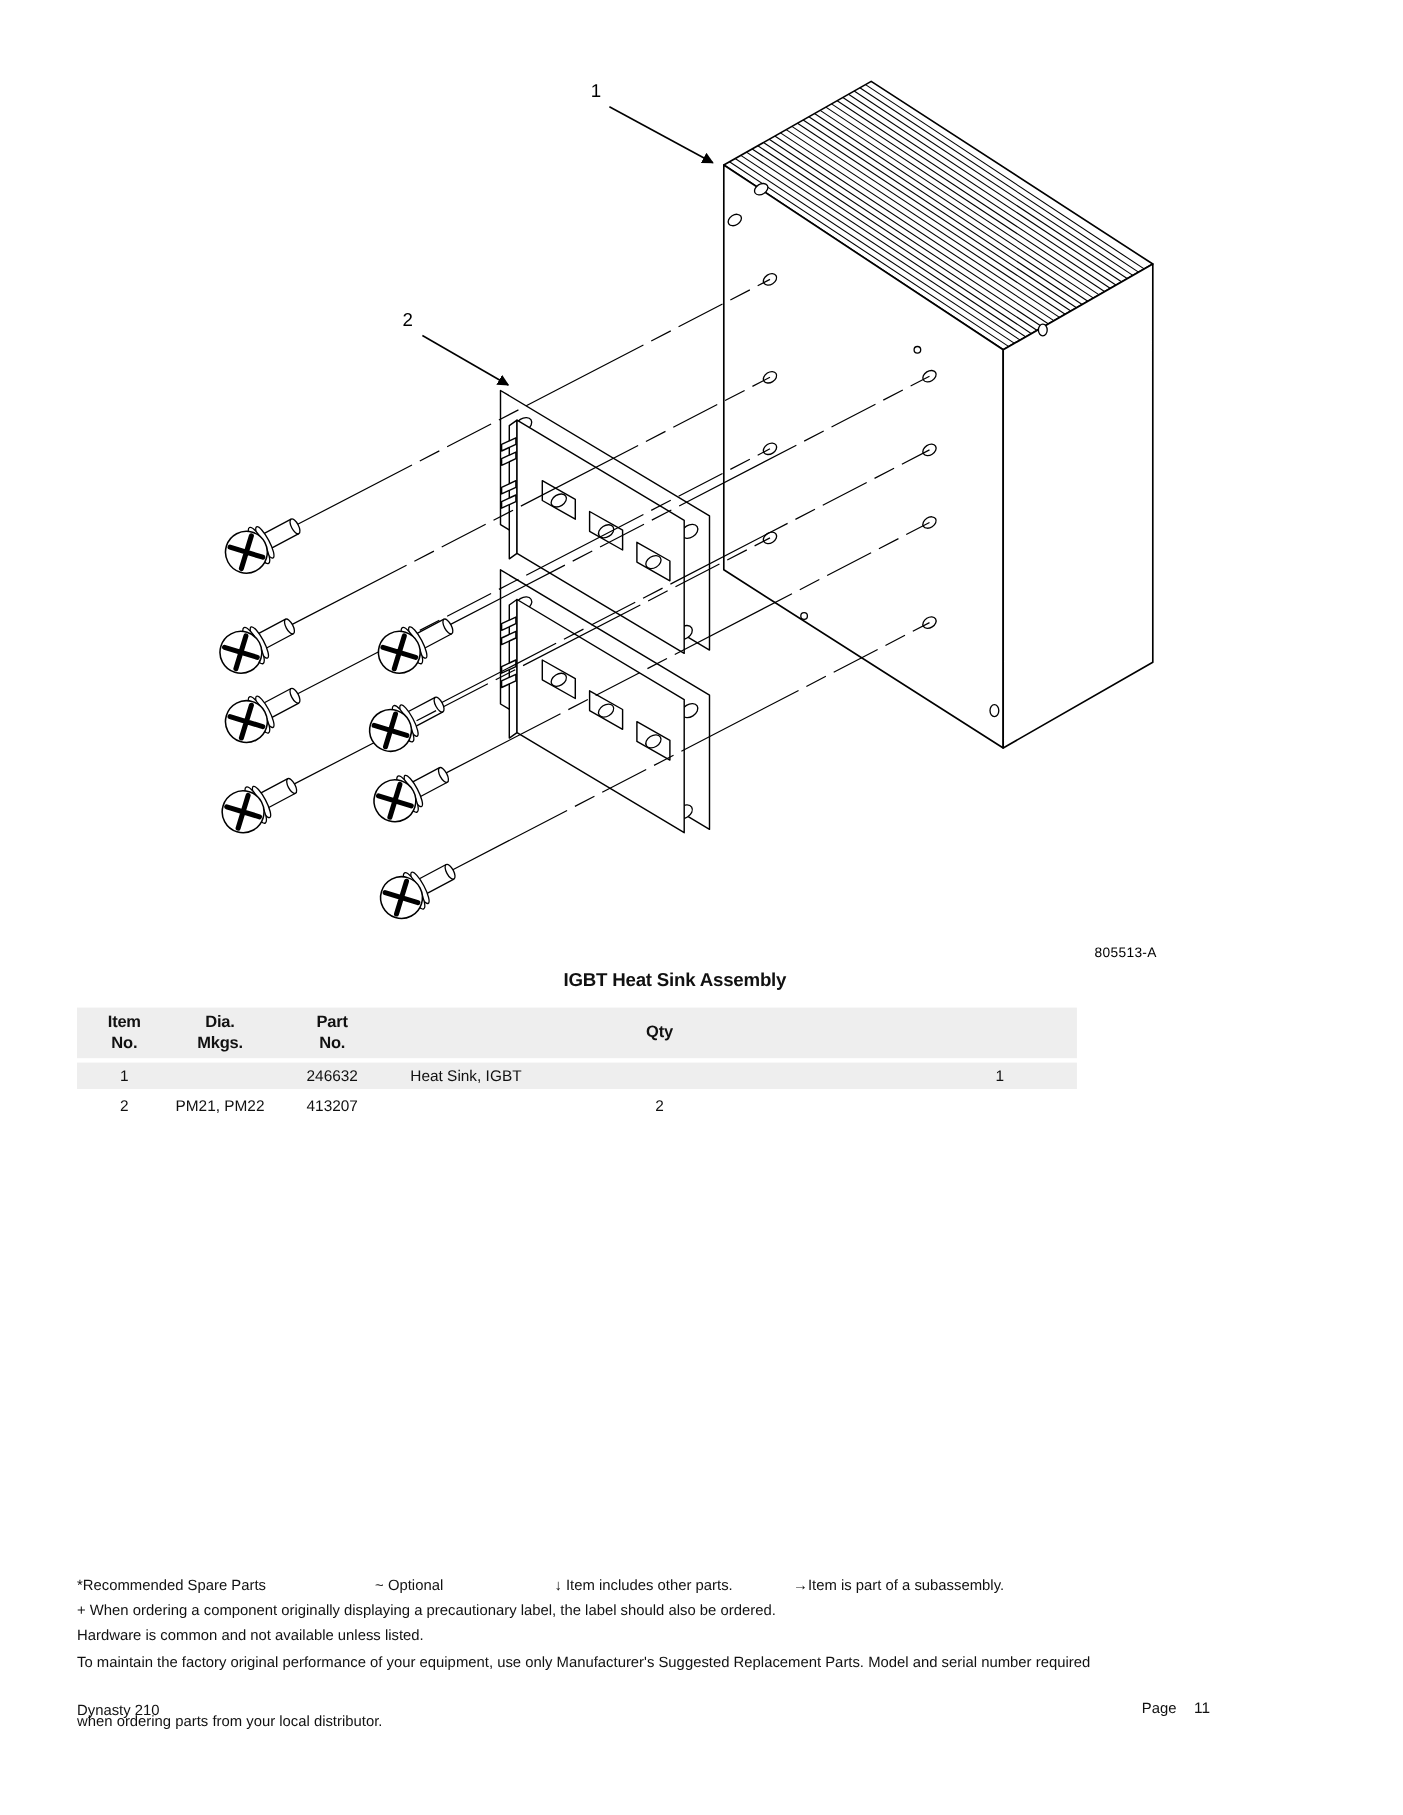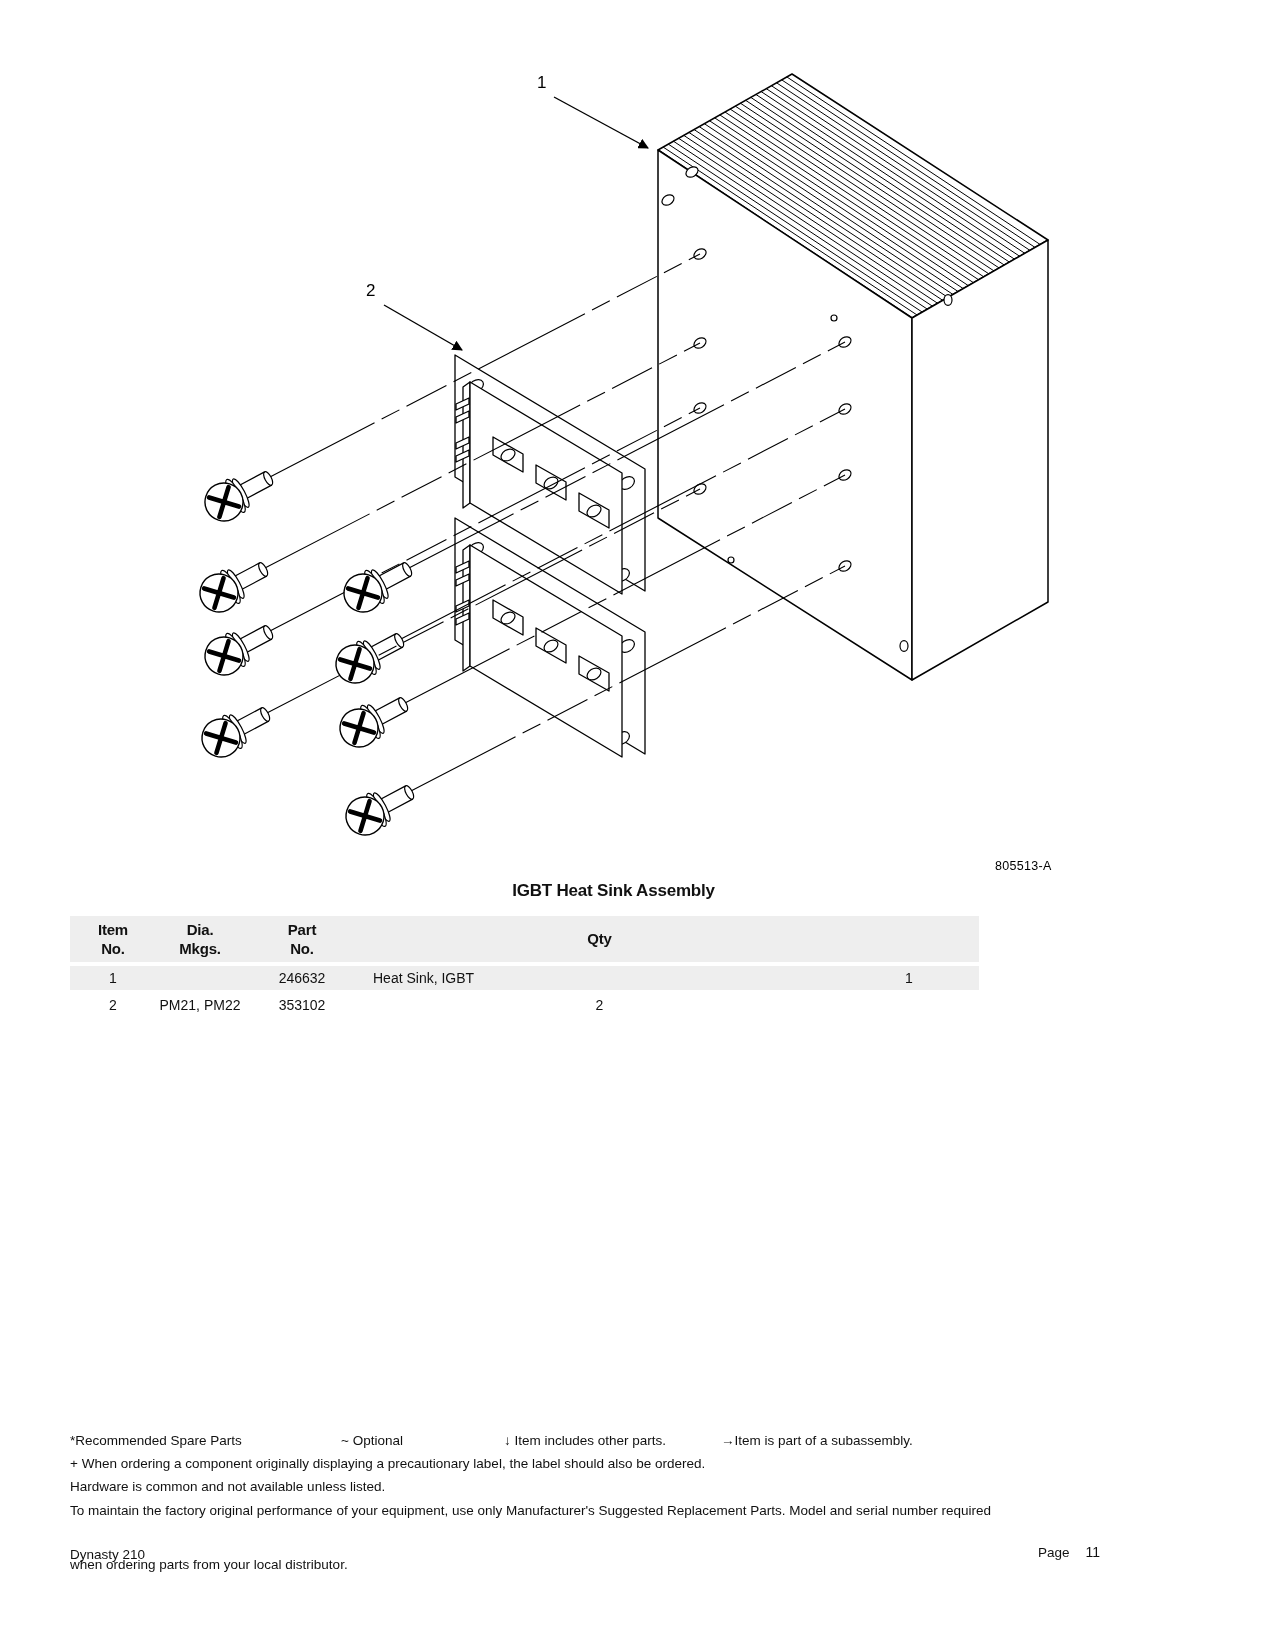--- a/index.html
+++ b/index.html
@@ -210,21 +210,21 @@
       <div class="tc">1</div>
       <div class="tc"></div>
       <div class="tc">246632</div>
       <div class="td-desc">Heat Sink, IGBT</div>
       <div class="tc">1</div>
     </div>
 
     <div class="tgrid trow">
       <div class="tc">2</div>
       <div class="tc">PM21, PM22</div>
-      <div class="tc">353102</div>
+      <div class="tc">413207</div>
       <div class="tc">2</div>
     </div>
   </div>
 
   <div class="note legend-spare">*Recommended Spare Parts</div>
   <div class="note legend-optional">~ Optional</div>
   <div class="note legend-includes">↓ Item includes other parts.</div>
   <div class="note legend-subassembly">→Item is part of a subassembly.</div>
   <div class="note note-precaution">+ When ordering a component originally displaying a precautionary label, the label should also be ordered.</div>
   <div class="note note-hardware">Hardware is common and not available unless listed.</div>

